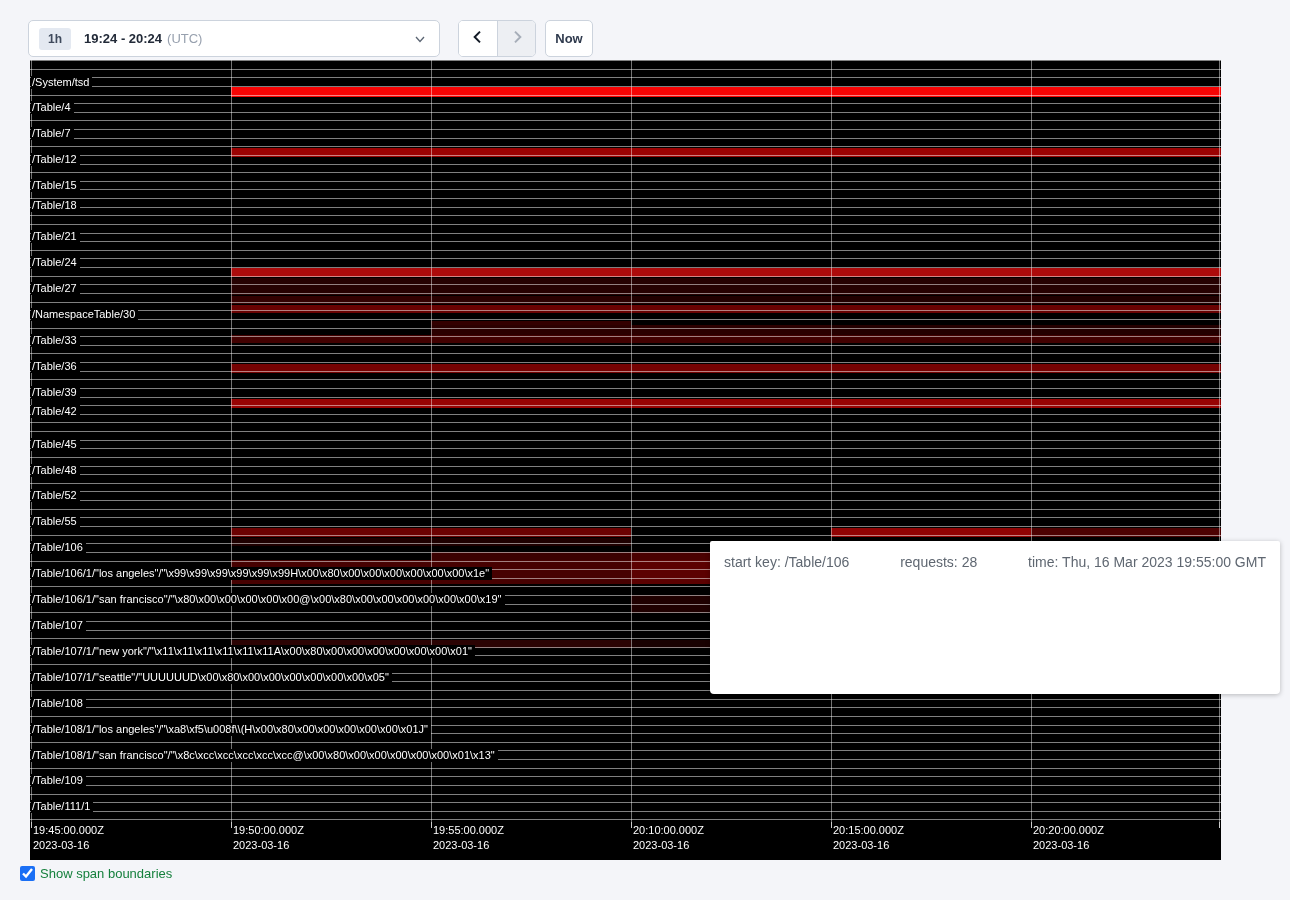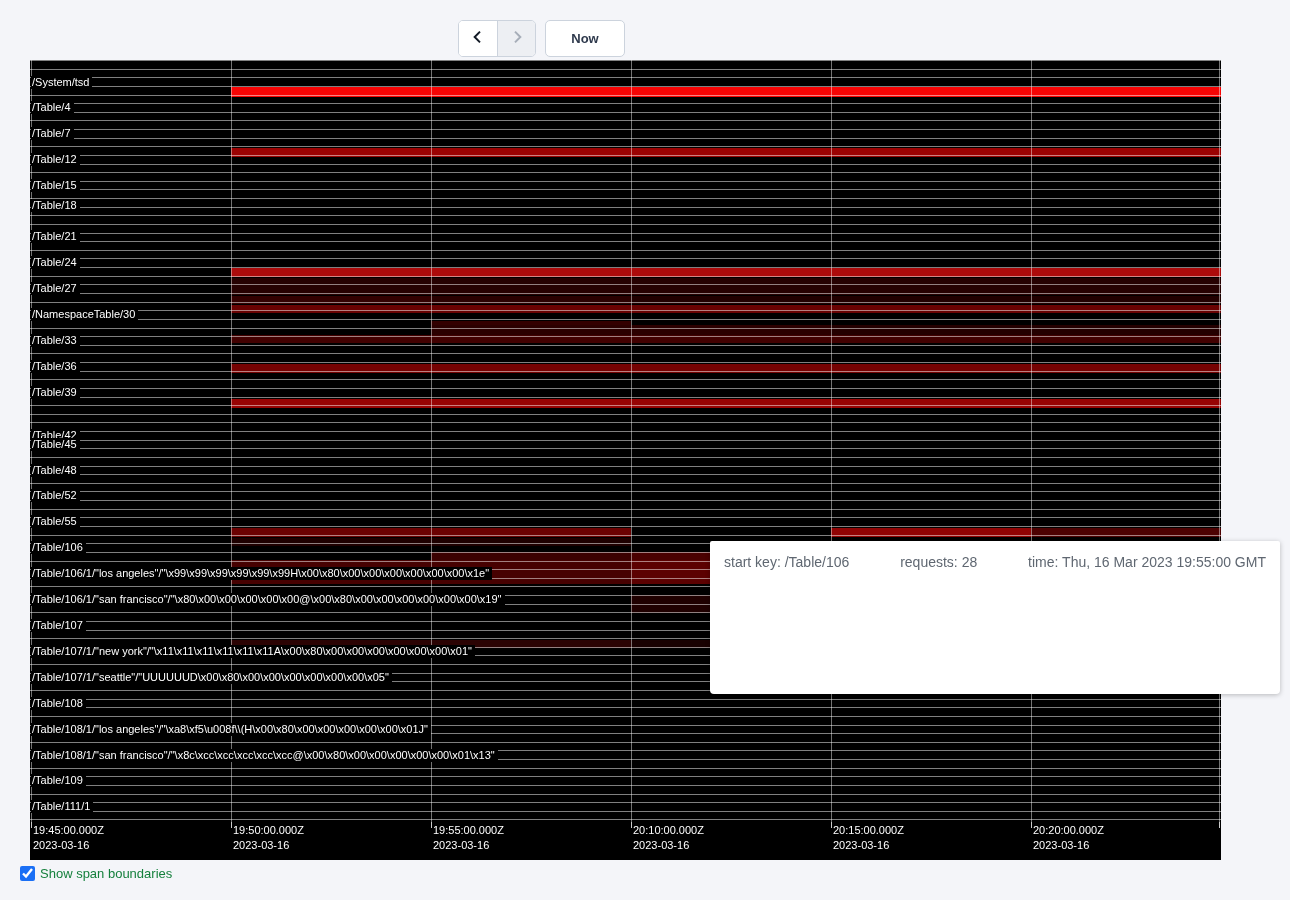--- a/index.html
+++ b/index.html
@@ -19,21 +19,21 @@
     padding:4px 9px;border-radius:3px}
   .range-text{margin-left:13px;font-size:13px;font-weight:bold;color:#222a38}
   .range-zone{margin-left:5px;font-size:13px;color:var(--muted)}
   .caret{margin-left:auto;margin-right:13px;color:#5b6573;display:flex}
   .nav-group{position:absolute;left:458px;top:20px;height:37px;display:flex;border:1px solid var(--ctl-border);
     border-radius:5px;overflow:hidden;background:#fff}
   .nav-btn{width:38px;height:100%;display:flex;align-items:center;justify-content:center;border:none;
     background:#fff;color:#151c28;cursor:pointer}
   .nav-btn + .nav-btn{border-left:1px solid var(--ctl-border)}
   .nav-btn.disabled{background:#edeff3;color:#a7aeb9;cursor:default}
-  .now-btn{position:absolute;left:545px;top:20px;height:37px;width:80px;background:#fff;
+  .now-btn{position:absolute;left:545px;top:20px;height:37px;width:48px;background:#fff;
     border:1px solid var(--ctl-border);border-radius:5px;font-size:13px;font-weight:bold;
     color:#2f3a4d;font-family:"Liberation Sans",sans-serif;cursor:pointer}
 
   
   .heatmap{position:absolute;left:30px;top:60px;width:1191px;height:800px;background:var(--hm-bg)}
   .plot{position:absolute;left:0;top:0;width:1191px;height:762px;overflow:hidden}
   .band{position:absolute}
   .boundaries{position:absolute;left:0;top:0;width:100%;height:762px;pointer-events:none;
     background:repeating-linear-gradient(to bottom,var(--boundary) 0,var(--boundary) 1px,transparent 1px,transparent 8.63px)}
   .vline{position:absolute;top:0;width:1px;height:762px;background:var(--grid);pointer-events:none}
@@ -50,20 +50,30 @@
 
   
   .footer{position:absolute;left:20px;top:866px;display:flex;align-items:center}
   .footer input{width:15px;height:15px;accent-color:var(--accent);margin-right:5px}
   .footer label{font-size:13px;color:#15803d}
 </style>
 </head>
 <body>
 
 <div class="topbar">
+  <div class="range-select">
+    <span class="preset-chip">1h</span>
+    <span class="range-text">19:24 - 20:24</span>
+    <span class="range-zone">(UTC)</span>
+    <span class="caret">
+      <svg width="12" height="12" viewBox="0 0 24 24">
+          <path d="M4 8 L12 17 L20 8" fill="none" stroke="currentColor" stroke-width="2.6"></path>
+        </svg>
+    </span>
+  </div>
   <div class="nav-group">
     <button class="nav-btn">
       <span>
         <svg width="16" height="16" viewBox="0 0 24 24">
             <path d="M15 4 L7 12 L15 20" fill="none" stroke="currentColor" stroke-width="3"></path>
           </svg>
       </span>
     </button>
     <button class="nav-btn disabled">
       <span>
@@ -118,21 +128,21 @@
       <div class="row-label" style="top: 93px;">/Table/12</div>
       <div class="row-label" style="top: 119px;">/Table/15</div>
       <div class="row-label" style="top: 139px;">/Table/18</div>
       <div class="row-label" style="top: 170px;">/Table/21</div>
       <div class="row-label" style="top: 196px;">/Table/24</div>
       <div class="row-label" style="top: 222px;">/Table/27</div>
       <div class="row-label" style="top: 248px;">/NamespaceTable/30</div>
       <div class="row-label" style="top: 274px;">/Table/33</div>
       <div class="row-label" style="top: 300px;">/Table/36</div>
       <div class="row-label" style="top: 326px;">/Table/39</div>
-      <div class="row-label" style="top: 369px;">/Table/42</div>
+      <div class="row-label" style="top: 345px;">/Table/42</div>
       <div class="row-label" style="top: 378px;">/Table/45</div>
       <div class="row-label" style="top: 404px;">/Table/48</div>
       <div class="row-label" style="top: 429px;">/Table/52</div>
       <div class="row-label" style="top: 455px;">/Table/55</div>
       <div class="row-label" style="top: 481px;">/Table/106</div>
       <div class="row-label" style="top: 507px;">/Table/106/1/"los angeles"/"\x99\x99\x99\x99\x99\x99H\x00\x80\x00\x00\x00\x00\x00\x00\x1e"</div>
       <div class="row-label" style="top: 533px;">/Table/106/1/"san francisco"/"\x80\x00\x00\x00\x00\x00@\x00\x80\x00\x00\x00\x00\x00\x00\x19"</div>
       <div class="row-label" style="top: 559px;">/Table/107</div>
       <div class="row-label" style="top: 585px;">/Table/107/1/"new york"/"\x11\x11\x11\x11\x11\x11A\x00\x80\x00\x00\x00\x00\x00\x00\x01"</div>
       <div class="row-label" style="top: 611px;">/Table/107/1/"seattle"/"UUUUUUD\x00\x80\x00\x00\x00\x00\x00\x00\x05"</div>

